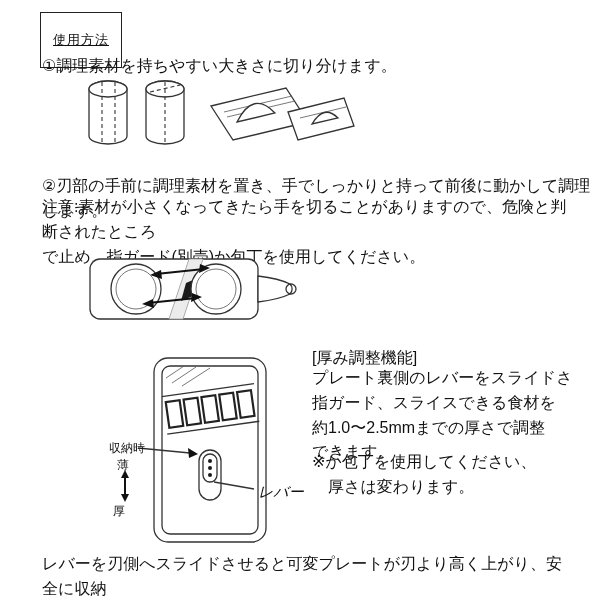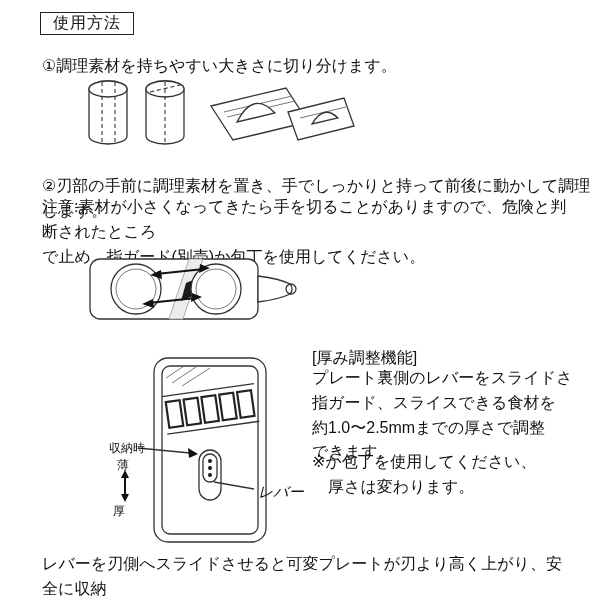--- a/index.html
+++ b/index.html
@@ -6,24 +6,25 @@
   html,body { background:#fff; }
   body {
     width:600px; height:600px;
     font-family:"Liberation Sans","DejaVu Sans",sans-serif;
     color:#111;
   }
   .page { position:relative; width:600px; height:600px; background:#fff; overflow:hidden; }
   .abs { position:absolute; }
   .title-box {
     border:1.5px solid #222;
-    padding:0 12px;
-    font-size:16px;
+    padding:18px 12px;
+    font-size:13px;
     letter-spacing:1px;
     background:#fff;
+    text-decoration:underline;
   }
   .txt { font-size:16px; line-height:1.55; white-space:pre-line; }
   .bold { font-weight:normal; }
   .lbl { position:absolute; font-size:12px; white-space:nowrap; }
   svg { display:block; }
   svg * { vector-effect:non-scaling-stroke; }
   .ln   { stroke:#333; stroke-width:1.3; fill:none; }
   .lnf  { stroke:#333; stroke-width:1.3; fill:#fff; }
   .dash { stroke:#333; stroke-width:1.1; fill:none; stroke-dasharray:4 3; }
   .thin { stroke:#555; stroke-width:0.8; fill:none; }

